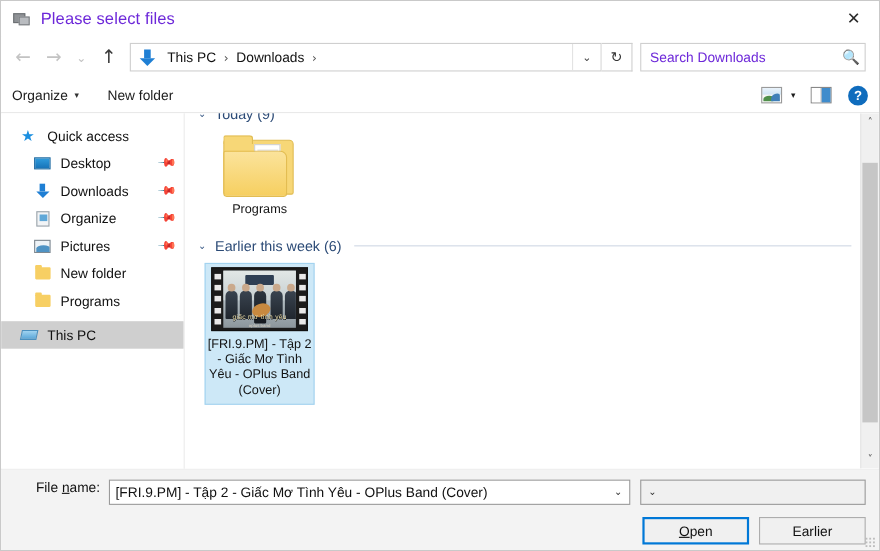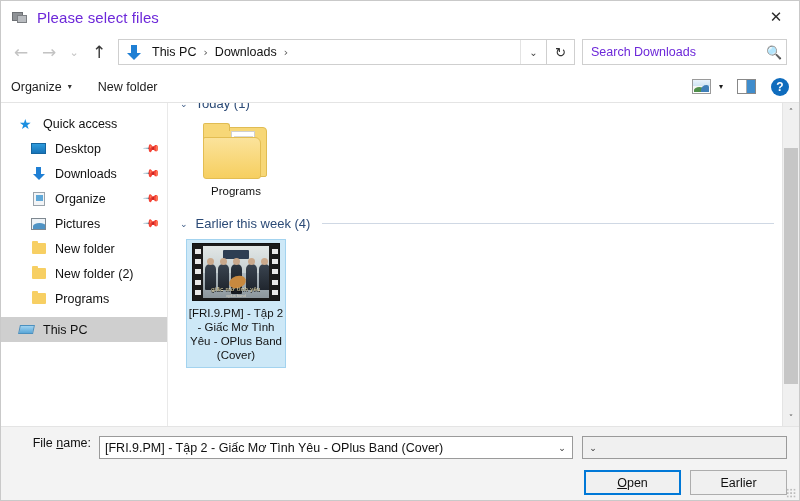--- a/index.html
+++ b/index.html
@@ -696,26 +696,20 @@
         <span class="pin">📌</span>
       </div>
 
       <div class="nav-item indent">
         <span class="ni-icon">
             <span class="ic-folder"></span>
           </span>
         <span class="ni-label">New folder</span>
       </div>
 
-      <div class="nav-item indent">
-        <span class="ni-icon">
-            <span class="ic-folder"></span>
-          </span>
-        <span class="ni-label">New folder (2)</span>
-      </div>
 
       <div class="nav-item indent">
         <span class="ni-icon">
             <span class="ic-folder"></span>
           </span>
         <span class="ni-label">Programs</span>
       </div>
 
       <div class="nav-item selected" style="margin-top:6px">
         <span class="ni-icon">
@@ -724,21 +718,21 @@
         <span class="ni-label">This PC</span>
       </div>
 
     </div>
 
     <div class="filearea">
       <div class="file-scroll">
 
         <div class="group-head clipped">
           <span class="gh-chevron">⌄</span>
-          <span>Today (1)</span>
+          <span>Today (9)</span>
         </div>
 
         <div class="tile-row">
           <div class="tile">
             <div class="folder-big">
               <div class="back"></div>
               <div class="tab"></div>
               <div class="papers">
                 <i style="top:4px"></i>
                   <i style="top:8px"></i>
@@ -749,21 +743,21 @@
                   <i style="top:39px"></i>
               </div>
               <div class="front"></div>
             </div>
             <div class="tile-caption">Programs</div>
           </div>
         </div>
 
         <div class="group-head" style="margin-top:10px">
           <span class="gh-chevron">⌄</span>
-          <span>Earlier this week (4)</span>
+          <span>Earlier this week (6)</span>
           <span class="gh-rule"></span>
         </div>
 
         <div class="tile-row">
           <div class="tile selected">
             <div class="film">
               <div class="strip l">
                   <span></span>
                   <span></span>
                   <span></span>

